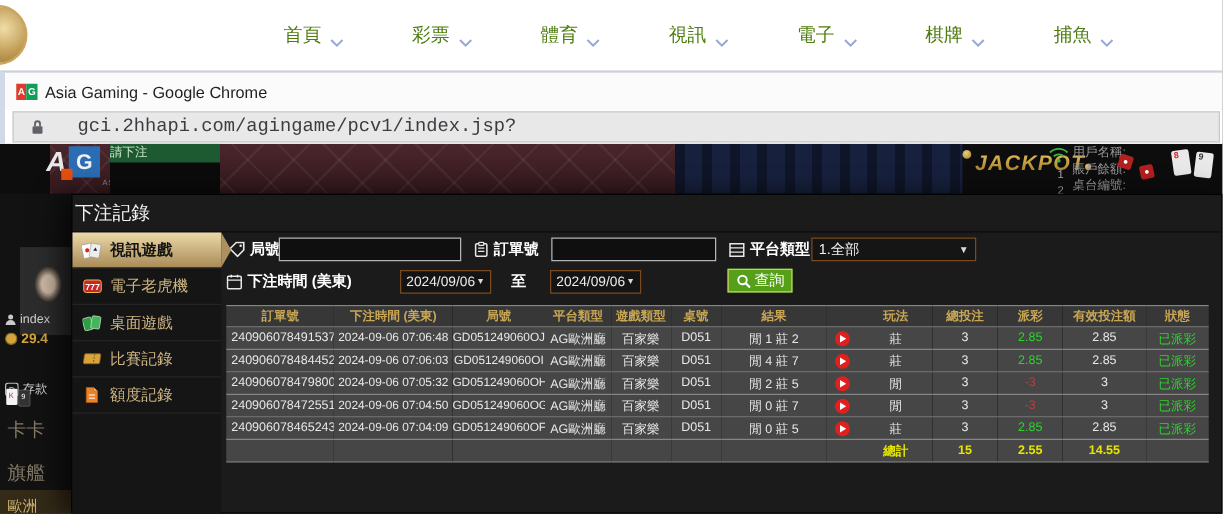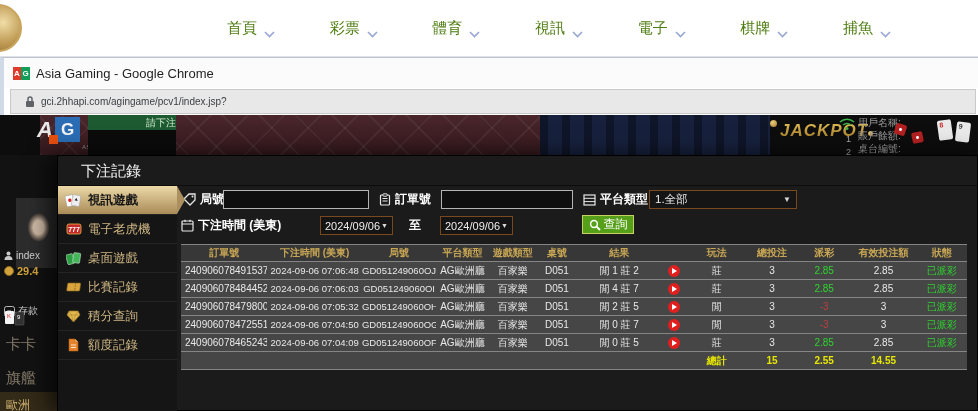--- a/index.html
+++ b/index.html
@@ -19,36 +19,36 @@
   
   .chrome-title { position:absolute; left:0; top:57px; width:978px; height:31px; background:#fbfbfb;
     border-top:1px solid #bcc3ce; border-left:4px solid #cfd9e8; z-index:2; }
   .fav { position:absolute; left:9px; top:9px; width:17px; height:13px; display:flex; }
   .fav-a { width:8px; height:13px; background:#e03a2a; color:#fff; font-size:8px; font-weight:bold; display:flex; align-items:center; justify-content:center; }
   .fav-g { width:9px; height:13px; background:#0f9d58; color:#fff; font-size:8px; font-weight:bold; display:flex; align-items:center; justify-content:center; }
   .win-title { position:absolute; left:32px; top:8px; font-size:13px; color:#1f1f1f; }
   .chrome-url { position:absolute; left:0; top:88px; width:978px; height:27px; background:#fff; border-left:4px solid #cfd9e8; z-index:2; }
   .url-box { position:absolute; left:6px; top:1px; width:966px; height:25px; background:#e8e8e8; border:1px solid #c9c9c9; display:flex; align-items:center; }
   .url-box .lock { margin-left:13px; }
-  .url-text { margin-left:5px; font-size:10px; color:#3a3d42; }
+  .url-text { margin-left:26px; font-size:15px; color:#3a3d42;font-family:Liberation Mono, monospace; }
 
   
   .scene { position:absolute; left:0; top:115px; width:978px; height:296px; background:#0d0d0d; z-index:1; }
   .quilt { position:absolute; left:40px; top:0; width:500px; height:40px;
     background:repeating-linear-gradient(45deg, rgba(255,255,255,.05) 0 2px, transparent 2px 26px),
                repeating-linear-gradient(-45deg, rgba(255,255,255,.05) 0 2px, transparent 2px 26px),
                linear-gradient(180deg,#4a262b,#34191d); }
   .bluebg { position:absolute; left:540px; top:0; width:230px; height:40px;
     background:repeating-linear-gradient(90deg, rgba(0,0,0,.35) 0 8px, transparent 8px 22px), #17213d; }
   .ag-a { position:absolute; left:37px; top:2px; font-size:22px; font-weight:bold; color:#e8e8e8; font-style:italic; }
   .ag-g { position:absolute; left:55px; top:2px; width:25px; height:25px; background:#2a6db5; color:#f2f2f2; font-size:17px; font-weight:bold; display:flex; align-items:center; justify-content:center; }
   .ag-red { position:absolute; left:49px; top:20px; width:9px; height:9px; background:#e8500f; }
   .ag-sub { position:absolute; left:82px; top:29px; font-size:6px; color:#8a8a8a; letter-spacing:.5px; }
   .bet-box { position:absolute; left:88px; top:0; width:88px; height:40px; background:#0b0b0b; }
-  .bet-head { height:15px; background:#1d5a31; color:#cde8cc; font-size:10px; text-align:right; line-height:15px; }
+  .bet-head { height:15px; background:#1d5a31; color:#cde8cc; font-size:10px; text-align:left; line-height:15px; }
   .bet-count { color:#c8973c; font-size:19px; font-weight:bold; text-align:center; line-height:24px; }
   .jackpot { position:absolute; left:780px; top:6px; font-size:17px; font-weight:bold; font-style:italic; letter-spacing:1px;
     background:linear-gradient(180deg,#e8c35a,#9a7220); -webkit-background-clip:text; background-clip:text; color:transparent; }
   .coin-dot { position:absolute; border-radius:50%; background:radial-gradient(circle at 40% 35%, #eccf7d, #a07a28); }
   .info-lines { position:absolute; left:858px; top:1px; font-size:10px; color:#9a9a9a; line-height:13px; }
   .seat-num { position:absolute; font-size:9px; color:#aaa; }
   .die { position:absolute; width:11px; height:11px; background:#b32020; border-radius:2px; transform:rotate(18deg); }
   .die::after { content:""; position:absolute; left:4px; top:4px; width:3px; height:3px; border-radius:50%; background:#fff; }
   .tr-card { position:absolute; width:14px; height:20px; background:#e9e9e9; border-radius:2px; color:#c22; font-size:7px; font-weight:bold; padding:1px 0 0 2px; }
 
@@ -58,21 +58,21 @@
     background:radial-gradient(ellipse 13px 17px at 55% 42%, #cdb9a4 40%, #6a5d52 68%, #2c2c2c 85%), linear-gradient(180deg,#3b3b3b,#202020); }
   .lc-row { position:absolute; left:4px; display:flex; align-items:center; gap:3px; font-size:10px; color:#cfcfcf; white-space:nowrap; }
   .lc-balance { color:#d4a43c; font-weight:bold; font-size:11px; }
   .lc-menu { position:absolute; left:6px; font-size:15px; color:#857a68; white-space:nowrap; }
   .lc-hl { position:absolute; left:0; top:237px; width:57px; height:24px; background:#332a18; }
   .lc-hl span { position:absolute; left:6px; top:5px; font-size:12px; color:#d2b472; }
 
   
   .panel { position:absolute; left:57px; top:155px; width:921px; height:256px; background:#1b1b1b; border:1px solid #000;
     box-shadow:-8px 0 20px rgba(0,0,0,.65); z-index:3; }
-  .panel-title { position:absolute; left:0; top:0; width:100%; height:30px; line-height:30px; padding-left:23px;
+  .panel-title { position:absolute; left:0; top:0; width:100%; height:30px; line-height:30px; padding-left:2px;
     color:#f2f2f2; font-size:15px; border-bottom:1px solid #0c0c0c; }
   .sidebar { position:absolute; left:0; top:30px; width:119px; height:225px; background:#151515; }
   .side-item { position:relative; height:29px; display:flex; align-items:center; padding-left:7px; gap:6px;
     font-size:12.5px; color:#cdb583; border-bottom:1px solid #242424; cursor:pointer; white-space:nowrap; }
   .side-item.active { background:linear-gradient(180deg,#ecd9a8,#a98b57); color:#151515; font-weight:bold; }
   .side-item.active::after { content:""; position:absolute; right:-8px; top:50%; transform:translateY(-50%);
     border-left:8px solid #ad9060; border-top:14px solid transparent; border-bottom:14px solid transparent; z-index:6; }
   .side-icon { width:17px; display:flex; justify-content:center; }
 
   .content { position:absolute; left:119px; top:30px; width:802px; height:225px; }
@@ -290,29 +290,20 @@
               <g transform="skewX(-8)">
                 <rect x="3" y="2" width="13" height="8" rx="1" fill="#d9a43c" stroke="#8a6a20" stroke-width=".6"></rect>
                 <line x1="11" y1="2" x2="11" y2="10" stroke="#8a6a20" stroke-dasharray="1.5 1"></line>
               </g>
             </svg>
           </span>
           <span>比賽記錄</span>
         </div>
         <div class="side-item">
           <span class="side-icon">
-            <svg width="15" height="13">
-              <polygon points="3,1 12,1 14,5 7.5,12 1,5" fill="#e4b94e" stroke="#9a7a28" stroke-width=".7"></polygon>
-              <path d="M1 5 H14 M3 1 L5.5 5 L7.5 12 M12 1 L9.5 5 L7.5 12" fill="none" stroke="#9a7a28" stroke-width=".5"></path>
-            </svg>
-          </span>
-          <span>積分查詢</span>
-        </div>
-        <div class="side-item">
-          <span class="side-icon">
             <svg width="13" height="14">
               <path d="M2 1 h6 l3 3 v9 h-9 z" fill="#e8832a" stroke="#b05f12" stroke-width=".6"></path>
               <path d="M8 1 v3 h3" fill="#f6c58e" stroke="#b05f12" stroke-width=".5"></path>
               <line x1="4" y1="7" x2="9" y2="7" stroke="#fff" stroke-width=".8"></line>
               <line x1="4" y1="9.5" x2="9" y2="9.5" stroke="#fff" stroke-width=".8"></line>
             </svg>
           </span>
           <span>額度記錄</span>
         </div>
       </div>
@@ -340,21 +331,21 @@
       <input class="f-input" style="left: 264px; top: 4px; width: 132px;" value="">
 
       <div class="f-label" style="left:406px; top:5px;">
         <svg width="13" height="12" viewBox="0 0 13 12">
             <rect x="1" y="1" width="11" height="10" fill="none" stroke="#e8e8e8" stroke-width="1.2"></rect>
             <line x1="1" y1="4.3" x2="12" y2="4.3" stroke="#e8e8e8"></line>
             <line x1="1" y1="7.6" x2="12" y2="7.6" stroke="#e8e8e8"></line>
           </svg>
         <span>平台類型</span>
       </div>
-      <div class="dd-box" style="left:472px; top:4px; width:148px;">
+      <div class="dd-box" style="left:472px; top:4px; width:132px;">
         <span>1.全部</span>
         <span class="dd-arrow">▼</span>
       </div>
 
       <div class="f-label" style="left:4px; top:31px;">
         <svg width="13" height="13" viewBox="0 0 13 13">
             <rect x="1" y="2" width="11" height="10" rx="1" fill="none" stroke="#e8e8e8" stroke-width="1.2"></rect>
             <line x1="1" y1="5" x2="12" y2="5" stroke="#e8e8e8"></line>
             <line x1="4" y1="0.8" x2="4" y2="3" stroke="#e8e8e8" stroke-width="1.2"></line>
             <line x1="9" y1="0.8" x2="9" y2="3" stroke="#e8e8e8" stroke-width="1.2"></line>

